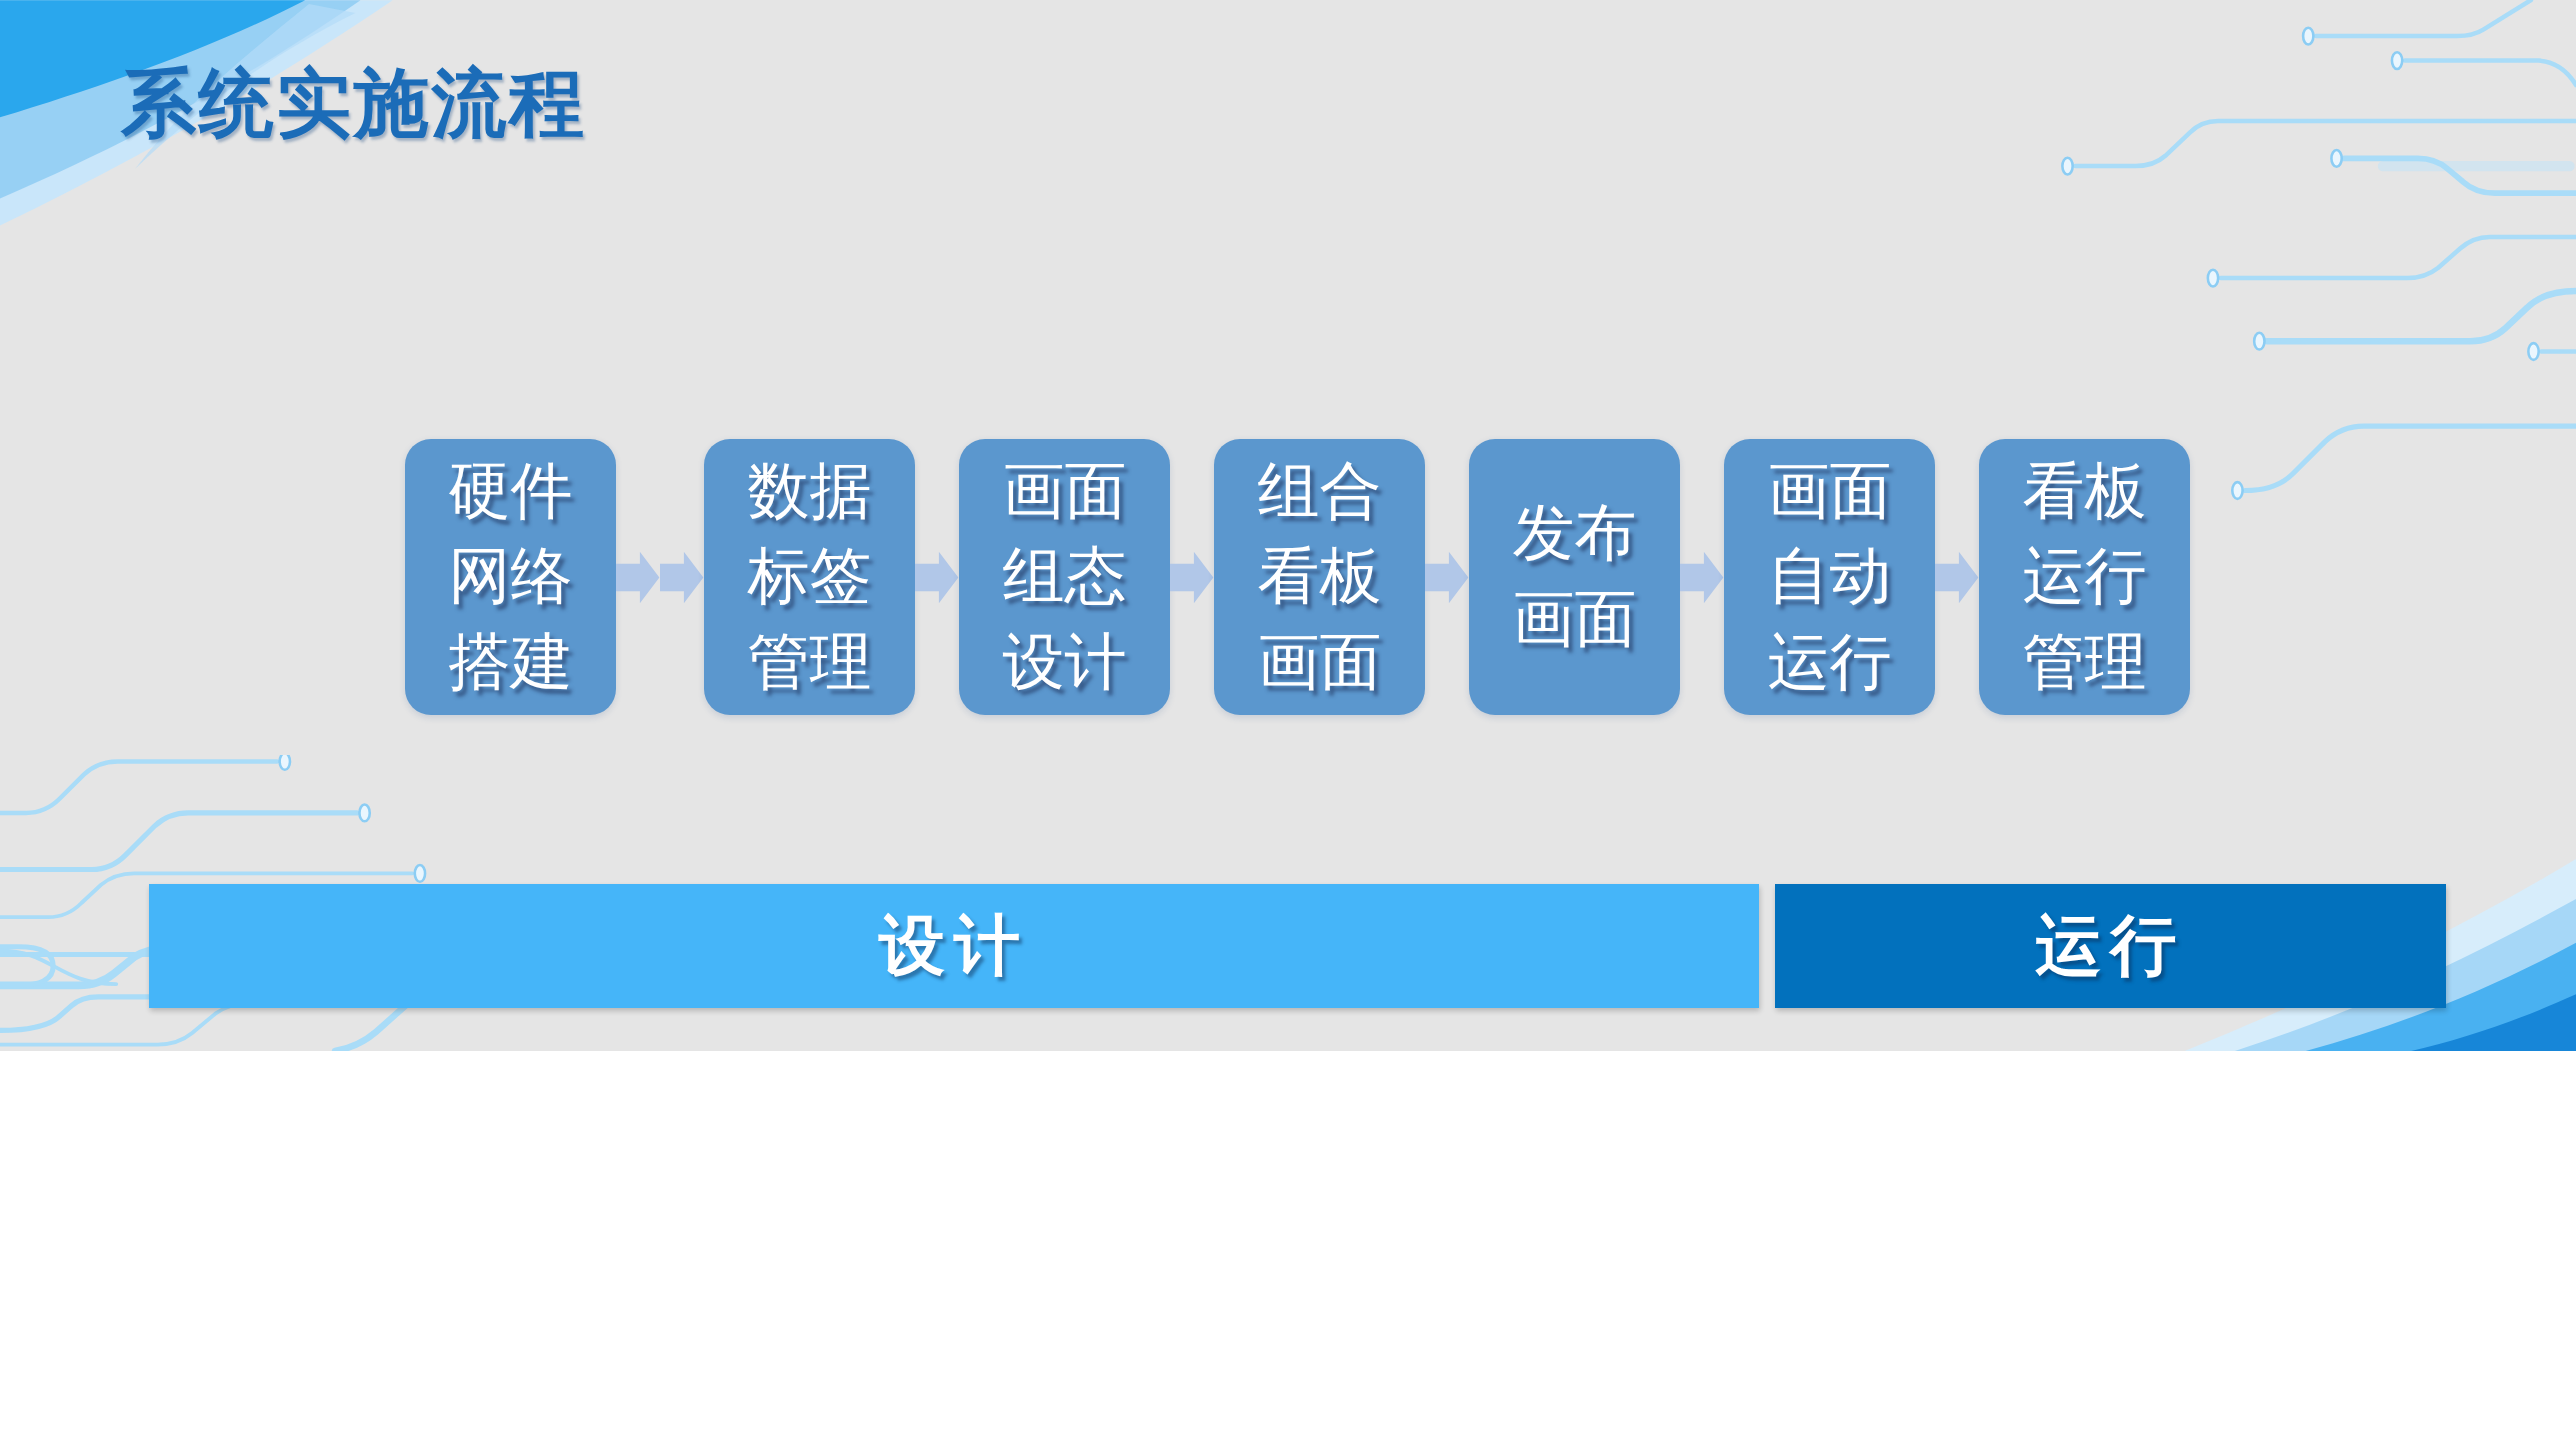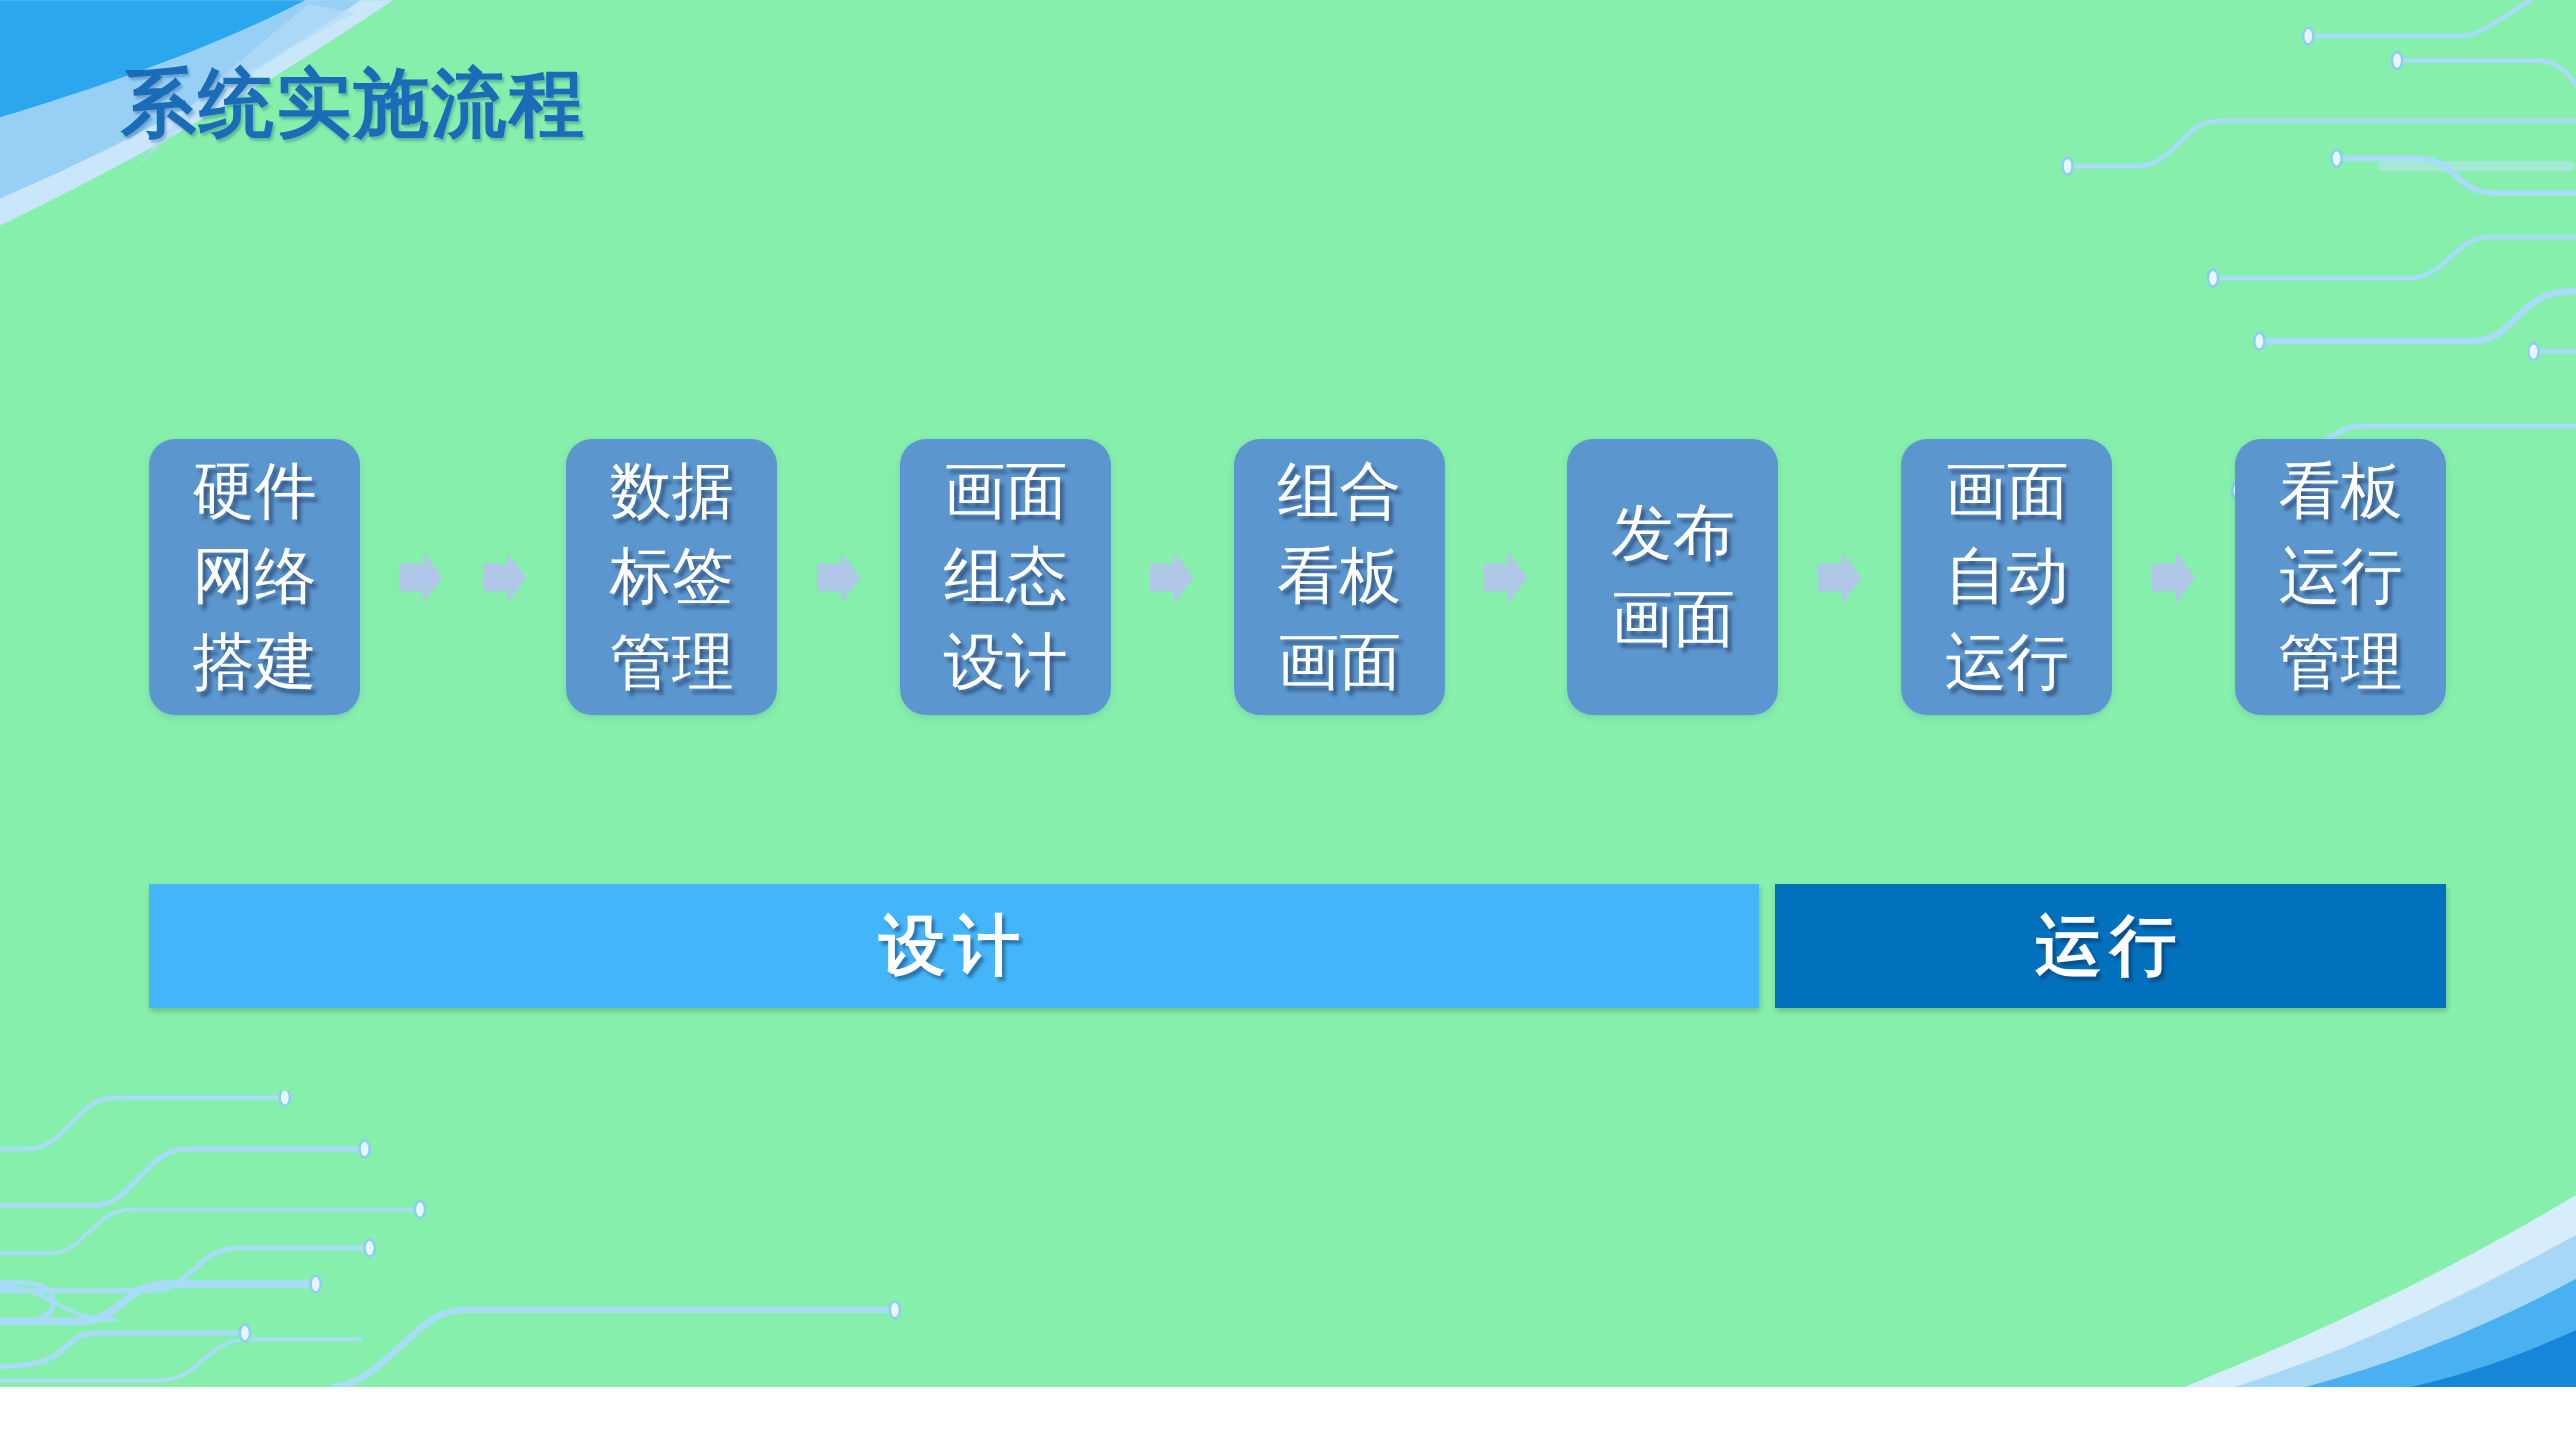--- a/index.html
+++ b/index.html
@@ -8,22 +8,22 @@
     width: 2576px;
     height: 1449px;
     background: #ffffff;
     overflow: hidden;
   }
   * { box-sizing: border-box; }
 
   .slide {
     position: relative;
     width: 2576px;
-    height: 1387px;
-    background: #86efac;
+    height: 1051px;
+    background: #e5e5e5;
     font-family: "Liberation Sans", sans-serif;
   }
 
   
   .deco { position: absolute; pointer-events: none; }
   .deco-top-left    { left: 0; top: 0; }
   .deco-top-right   { right: 0; top: 0; }
   .deco-bottom-left { left: 0; bottom: 0; }
   .deco-bottom-right{ right: 0; bottom: 0; }
 
@@ -43,21 +43,21 @@
 
   
   .flow {
     position: absolute;
     left: 149px;
     top: 439px;
     width: 2297px;
     height: 276px;
     display: flex;
     align-items: center;
-    justify-content: space-between;
+    justify-content: center;
   }
   .step {
     width: 211px;
     height: 276px;
     background: #5B97CE;
     border-radius: 26px;
     display: flex;
     flex-direction: column;
     align-items: center;
     justify-content: center;

